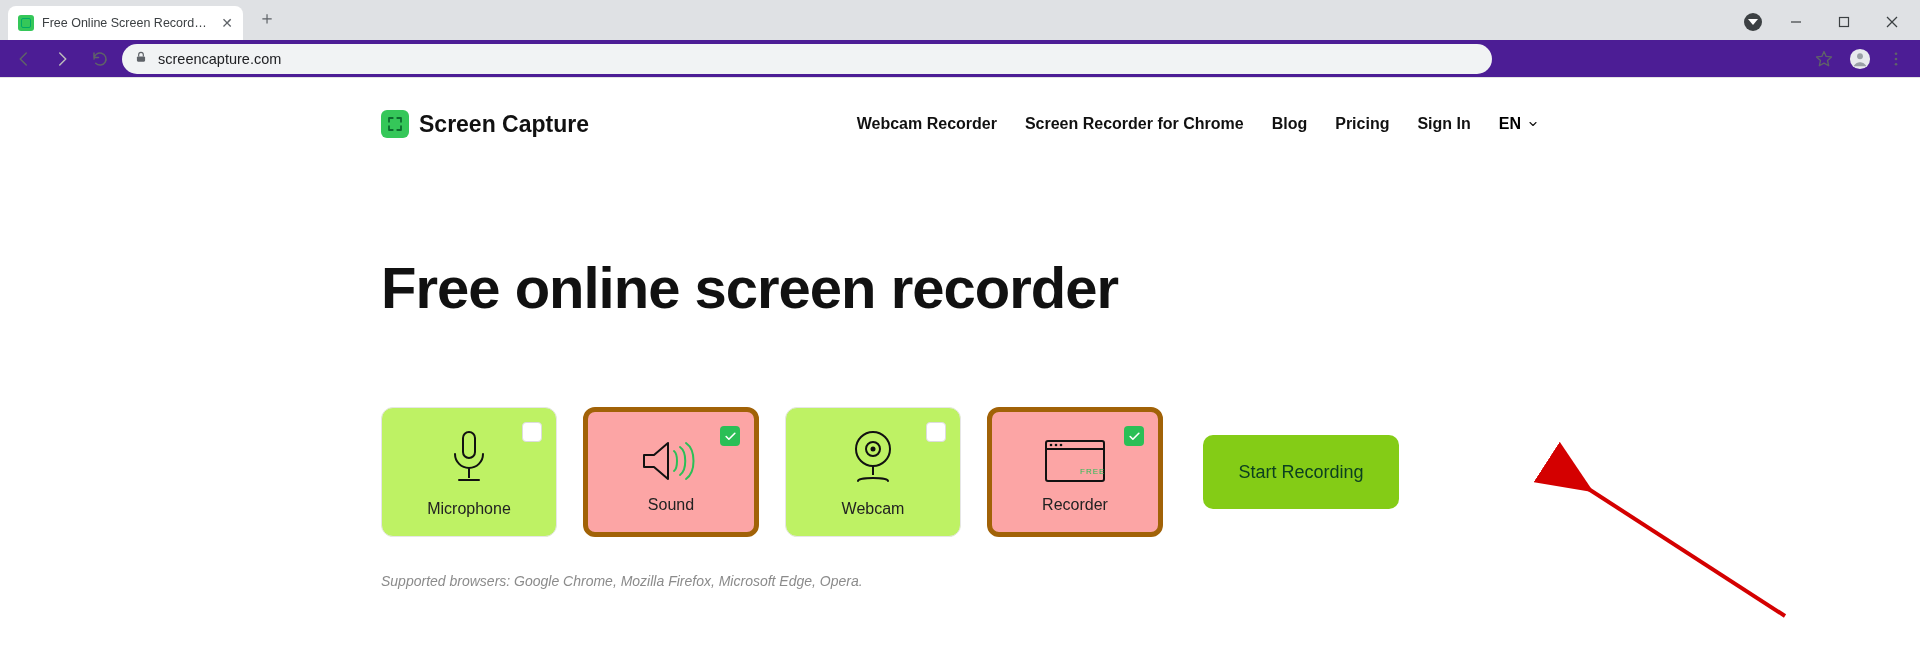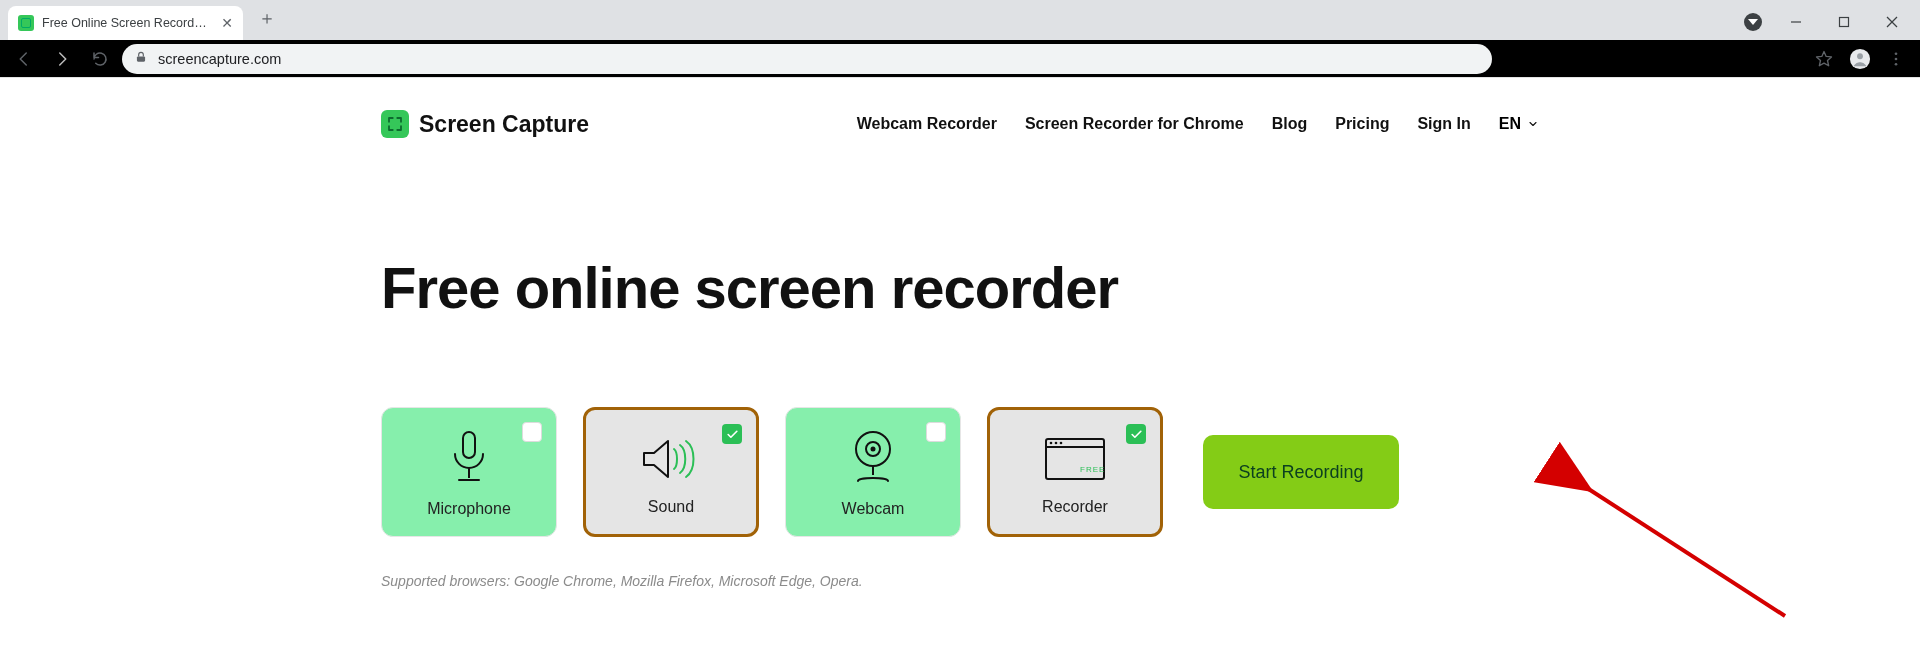--- a/index.html
+++ b/index.html
@@ -12,21 +12,21 @@
   .favicon::after { content:''; position:absolute; inset:3px; border:1.5px solid #0a6; border-radius:2px; }
   .tab-title { font-size: 12.5px; color: #3c4043; white-space: nowrap; overflow: hidden; text-overflow: ellipsis; flex: 1; }
   .tab-close { color:#5f6368; font-size:14px; cursor:pointer; }
   .new-tab { color:#5f6368; font-size:18px; margin: 0 0 8px 10px; cursor:pointer; width:28px; height:28px; display:flex; align-items:center; justify-content:center; border-radius:50%; }
   .win-controls { position:absolute; right:6px; top:8px; display:flex; gap:4px; }
   .wc { width:44px; height:28px; display:flex; align-items:center; justify-content:center; color:#3c4043; cursor:pointer; font-size:13px; }
   .wc.ext { width:34px; }
   .extbadge { width:18px; height:18px; border-radius:50%; background:#3c4043; display:flex; align-items:center; justify-content:center; }
   .extbadge::before{ content:''; border-left:5px solid transparent; border-right:5px solid transparent; border-top:6px solid #fff; }
 
-  .toolbar { height: 38px; background: #000000; display:flex; align-items:center; padding: 0 8px; gap: 6px; border-bottom: 1px solid #e3e3e3; }
+  .toolbar { height: 38px; background: #4c1d95; display:flex; align-items:center; padding: 0 8px; gap: 6px; border-bottom: 1px solid #e3e3e3; }
   .navbtn { width:32px; height:32px; display:flex; align-items:center; justify-content:center; color:#5f6368; cursor:pointer; border-radius:50%; }
   .navbtn.disabled { color:#bcbcbc; cursor:default; }
   .omnibox { flex:1; max-width:1370px; height:30px; background:#f1f3f4; border-radius:15px; display:flex; align-items:center; padding:0 12px; gap:10px; }
   .lock { color:#5f6368; font-size:13px; }
   .url { font-size:14.5px; color:#202124; }
   .toolbar-right { margin-left:auto; display:flex; align-items:center; gap:4px; }
 
   
   .page { width:100%; height: calc(653px - 78px); overflow-y:auto; }
   .inner { width:1158px; margin: 0 auto; position:relative; }
@@ -37,22 +37,22 @@
   .brand-name { font-size:23px; font-weight:700; color:#111; }
   .nav { margin-left:auto; display:flex; align-items:center; gap:28px; }
   .nav a { color:#111; font-weight:700; font-size:16px; text-decoration:none; cursor:pointer; }
   .lang { display:flex; align-items:center; gap:6px; font-weight:700; font-size:16px; cursor:pointer; }
   .chev { width:12px; height:12px; }
 
   h1.hero { font-size:58px; font-weight:800; color:#111; letter-spacing:-1px; margin-top:84px; }
 
   .options { display:flex; gap:26px; margin-top:86px; align-items:flex-start; }
   .card { width:176px; height:130px; border-radius:12px; padding:14px 14px 18px 14px; display:flex; flex-direction:column; align-items:center; justify-content:space-between; position:relative; cursor:pointer; }
-  .card.off { background:#86efac; border:1px solid #e6e6e6; }
-  .card.on  { background:#e5e5e5; border:3px solid #a16207; }
+  .card.off { background:#bef264; border:1px solid #e6e6e6; }
+  .card.on  { background:#fca5a5; border:5px solid #a16207; }
   .chk { position:absolute; top:14px; right:14px; width:20px; height:20px; border-radius:4px; display:flex; align-items:center; justify-content:center; }
   .chk.off { border:1px solid #dcdcdc; background:#fff; }
   .chk.on  { background:#2bbf56; }
   .chk.on svg { width:13px; height:13px; }
   .card-icon { height:58px; display:flex; align-items:center; justify-content:center; margin-top:6px; }
   .card-label { font-size:16px; color:#222; }
 
   .start-btn { width:196px; height:74px; background:#84cc16; color:#0c4020; border:none; border-radius:10px; font-size:18px; font-weight:500; cursor:pointer; margin-top:28px; margin-left:14px; }
 
   .supported { color:#8b8b8b; font-size:14px; margin-top:36px;font-style:italic; }

